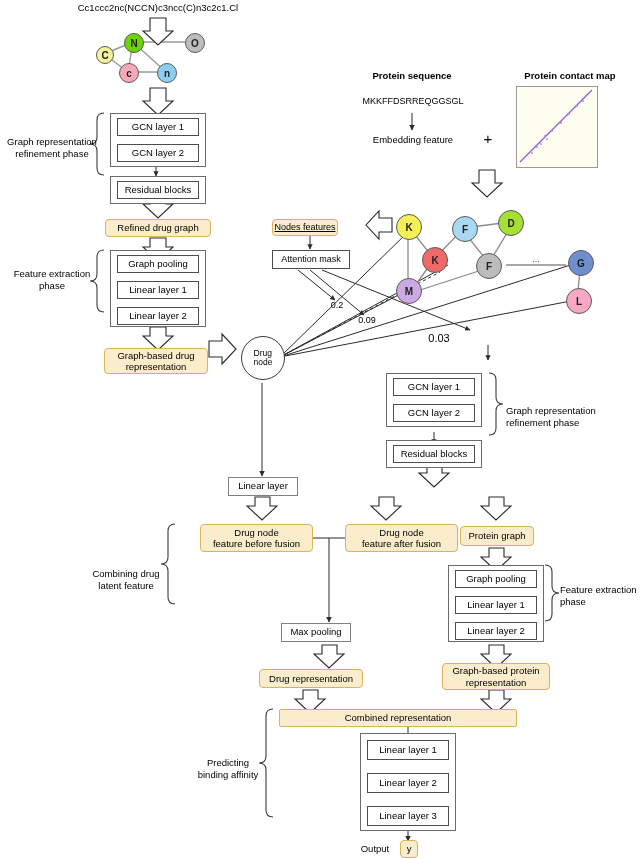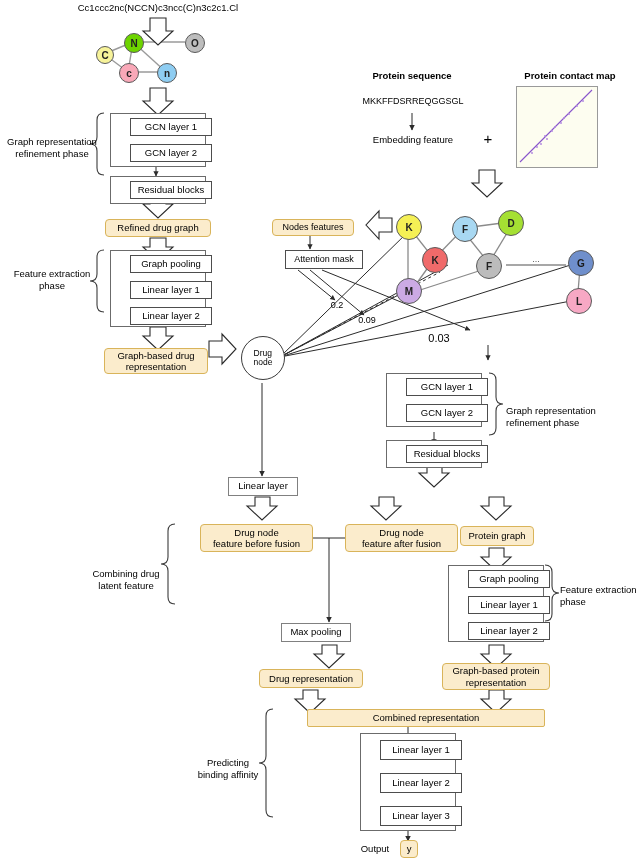--- a/index.html
+++ b/index.html
@@ -6,21 +6,21 @@
   body{width:640px;height:859px;position:relative;overflow:hidden;
        font-family:"Liberation Sans",sans-serif;color:#000;}
   #stage{position:absolute;left:0;top:0;width:640px;height:859px;}
 
   .abs{position:absolute;box-sizing:border-box;}
 
   
   .box{background:#fff;border:1px solid #808080;display:flex;
        align-items:center;justify-content:center;text-align:center;
        font-size:9.5px;line-height:1.15;}
-  .box.dark{border:1px solid #4d4d4d;margin-left:13px;}
+  .box.dark{border:1px solid #4d4d4d;}
   
   .grp{background:#fff;border:1px solid #8a8a8a;}
   .grp.thick{border:1.4px solid #6b6b6b;}
 
   
   .hl{background:#fbeccc;border:1px solid #d9b45a;border-radius:4px;
       display:flex;align-items:center;justify-content:center;text-align:center;
       font-size:9.5px;line-height:1.2;}
 
   .lbl{font-size:9.5px;line-height:1.25;text-align:center;}
@@ -224,21 +224,21 @@
         <circle cx="15" cy="66" r="1"></circle>
           <circle cx="38" cy="40" r="1"></circle>
         <circle cx="30" cy="52" r="1"></circle>
           <circle cx="47" cy="31" r="1"></circle>
         <circle cx="66" cy="14" r="1"></circle>
           <circle cx="24" cy="57" r="1"></circle>
       </g>
     </svg>
   </div>
 
-  <div class="abs hl" style="left:272px;top:219px;width:82px;height:17px;font-size:9px;">Nodes features</div>
+  <div class="abs hl" style="left:272px;top:219px;width:66px;height:17px;font-size:9px;text-decoration:underline;">Nodes features</div>
   <div class="abs box dark" style="left:272px;top:250px;width:78px;height:19px;font-size:9px;text-align:right;">Attention mask</div>
 
   <div class="abs lbl" style="left:322px;top:300px;width:30px;font-size:9px;">0.2</div>
   <div class="abs lbl" style="left:352px;top:315px;width:30px;font-size:9px;">0.09</div>
   <div class="abs lbl" style="left:424px;top:332px;width:30px;font-size:11px;">0.03</div>
 
   <div class="nodecircle" style="left:396px;top:214px;width:24px;height:24px;background:#f5f055;">K</div>
   <div class="nodecircle" style="left:452px;top:216px;width:24px;height:24px;background:#a8d8f2;">F</div>
   <div class="nodecircle" style="left:498px;top:210px;width:24px;height:24px;background:#a5e033;">D</div>
   <div class="nodecircle" style="left:422px;top:247px;width:24px;height:24px;background:#f06a6a;">K</div>
@@ -272,21 +272,21 @@
   <div class="abs box dark" style="left:455px;top:622px;width:82px;height:18px;">Linear layer 2</div>
   <div class="abs lbl left" style="left:560px;top:584px;width:80px;white-space:pre-line;">Feature extraction
 phase</div>
 
   <div class="abs box" style="left:281px;top:623px;width:70px;height:19px;">Max pooling</div>
 
   <div class="abs hl" style="left:259px;top:669px;width:104px;height:19px;">Drug representation</div>
   <div class="abs hl" style="left:442px;top:663px;width:108px;height:27px;white-space:pre-line;">Graph-based protein
 representation</div>
 
-  <div class="abs hl" style="left:279px;top:709px;width:238px;height:18px;border-radius:2px;margin-left:28px;">Combined representation</div>
+  <div class="abs hl" style="left:279px;top:709px;width:238px;height:18px;border-radius:2px;">Combined representation</div>
   <div class="abs lbl" style="left:182px;top:757px;width:92px;white-space:pre-line;">Predicting
 binding affinity</div>
 
   <div class="abs grp thick" style="left:360px;top:733px;width:96px;height:98px;"></div>
   <div class="abs box dark" style="left:367px;top:740px;width:82px;height:20px;">Linear layer 1</div>
   <div class="abs box dark" style="left:367px;top:773px;width:82px;height:20px;">Linear layer 2</div>
   <div class="abs box dark" style="left:367px;top:806px;width:82px;height:20px;">Linear layer 3</div>
 
   <div class="abs lbl" style="left:352px;top:843px;width:46px;">Output</div>
   <div class="abs hl" style="left:400px;top:840px;width:18px;height:18px;">y</div>

